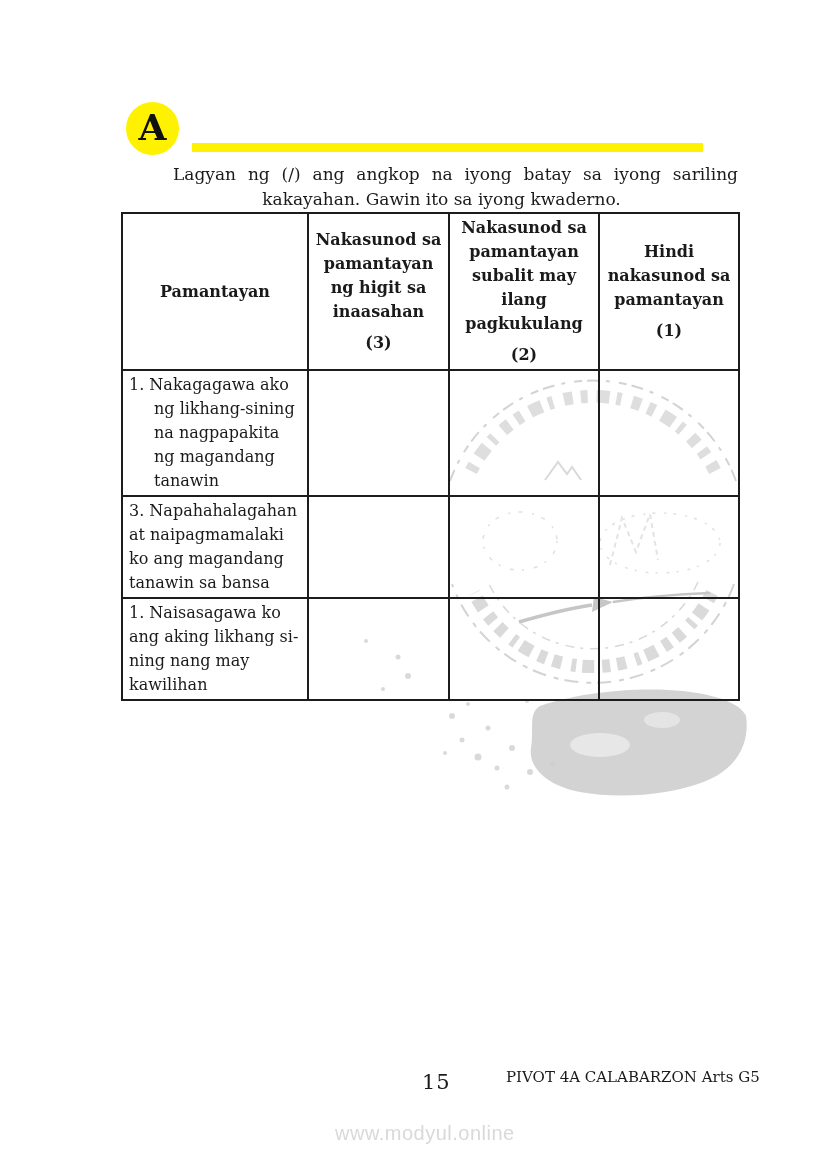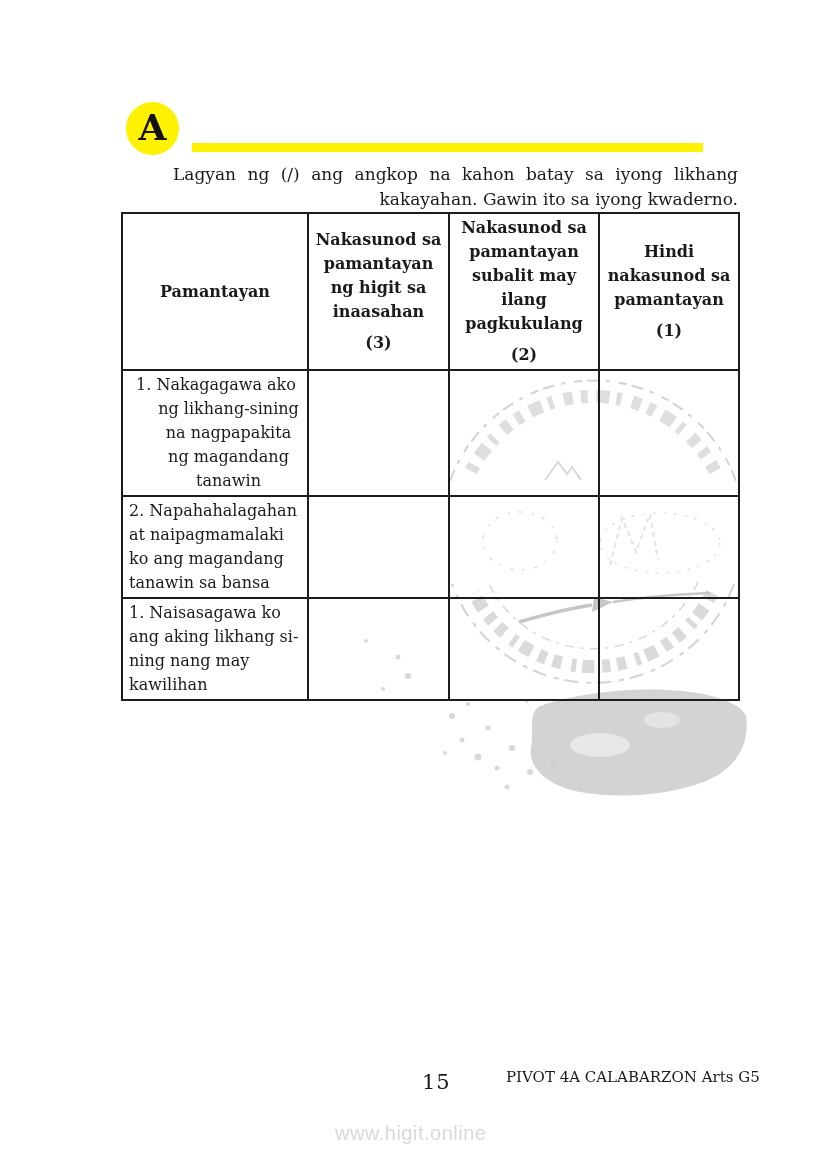--- a/index.html
+++ b/index.html
@@ -37,42 +37,42 @@
   
   .instruction {
     position:absolute; left:121px; top:162px; width:617px;
     font-size:17px; line-height:25px; z-index:2;
   }
   .instruction .line1 {
     text-indent:52px;
     text-align:justify;
     text-align-last:justify;
   }
-  .instruction .line2 { text-align:right;margin-left:24px; }
+  .instruction .line2 { text-align:center;margin-left:24px; }
   
   .rubric-table {
     position:absolute; left:121px; top:212px; width:617px;
     border-collapse:collapse; table-layout:fixed;
     background:transparent; z-index:1;
   }
   .rubric-table th, .rubric-table td {
     border:2px solid #1c1c1c; background:transparent;
   }
   .rubric-table th {
     font-weight:bold; font-size:16px; line-height:24px;
     text-align:center; vertical-align:middle; padding:2px 3px;
   }
   .pts { margin-top:7px; font-weight:bold; }
   .crit {
     font-size:16px; line-height:24px;
     vertical-align:top; text-align:left;
     padding:2px 4px 2px 6px;
     white-space:pre-line;
   }
-  .hang { padding-left:31px; text-indent:-25px;text-align:center; }
+  .hang { padding-left:31px; text-indent:-25px; }
   .hdr-title { white-space:pre-line; }
   
   .page-number {
     position:absolute; left:422px; top:1070px;
     font-size:21px; letter-spacing:1px; z-index:2;
   }
   .module-label {
     position:absolute; left:506px; top:1068px;
     font-size:15px; z-index:2;
   }
@@ -133,21 +133,21 @@
         <circle cx="366" cy="641" r="2"></circle>
     </g>
   </svg>
 
   <div class="badge">
     <span class="badge-letter">A</span>
   </div>
   <div class="badge-line"></div>
 
   <div class="instruction">
-    <div class="line1">Lagyan ng (/) ang angkop na kahon batay sa iyong likhang</div>
+    <div class="line1">Lagyan ng (/) ang angkop na iyong batay sa iyong sariling</div>
     <div class="line2">kakayahan. Gawin ito sa iyong kwaderno.</div>
   </div>
 
   <table class="rubric-table">
     <colgroup>
       <col style="width:186px">
         <col style="width:141px">
         <col style="width:150px">
         <col style="width:140px">
     </colgroup>
@@ -182,21 +182,21 @@
         <td class="crit hang">1. Nakagagawa ako
 ng likhang-sining
 na nagpapakita
 ng magandang
 tanawin</td>
         <td></td>
         <td></td>
         <td></td>
       </tr>
       <tr style="height:95px">
-        <td class="crit">2. Napahahalagahan
+        <td class="crit">3. Napahahalagahan
 at naipagmamalaki
 ko ang magandang
 tanawin sa bansa</td>
         <td></td>
         <td></td>
         <td></td>
       </tr>
       <tr style="height:95px">
         <td class="crit">1. Naisasagawa ko
 ang aking likhang si-
@@ -204,15 +204,15 @@
 kawilihan</td>
         <td></td>
         <td></td>
         <td></td>
       </tr>
     </tbody>
   </table>
 
   <div class="page-number">15</div>
   <div class="module-label">PIVOT 4A CALABARZON Arts G5</div>
-  <div class="site-watermark">www.higit.online</div>
+  <div class="site-watermark">www.modyul.online</div>
 
 </div>
 
 </body></html>

